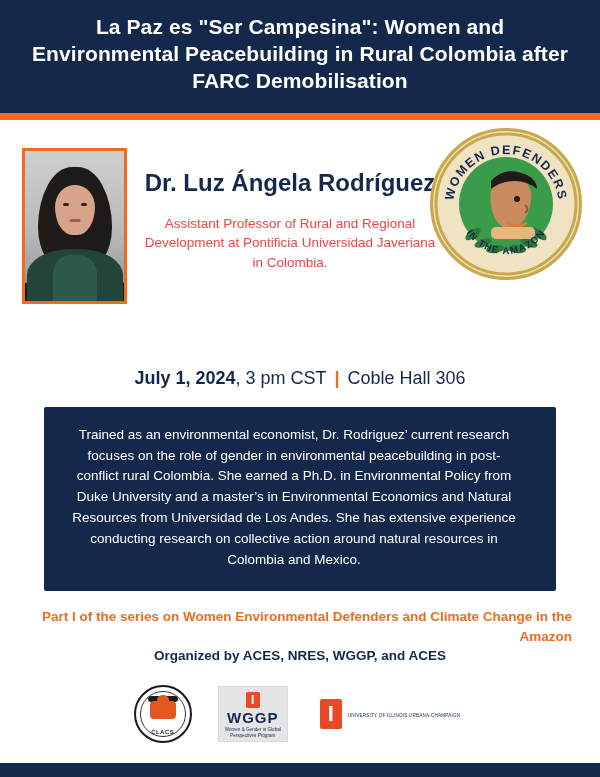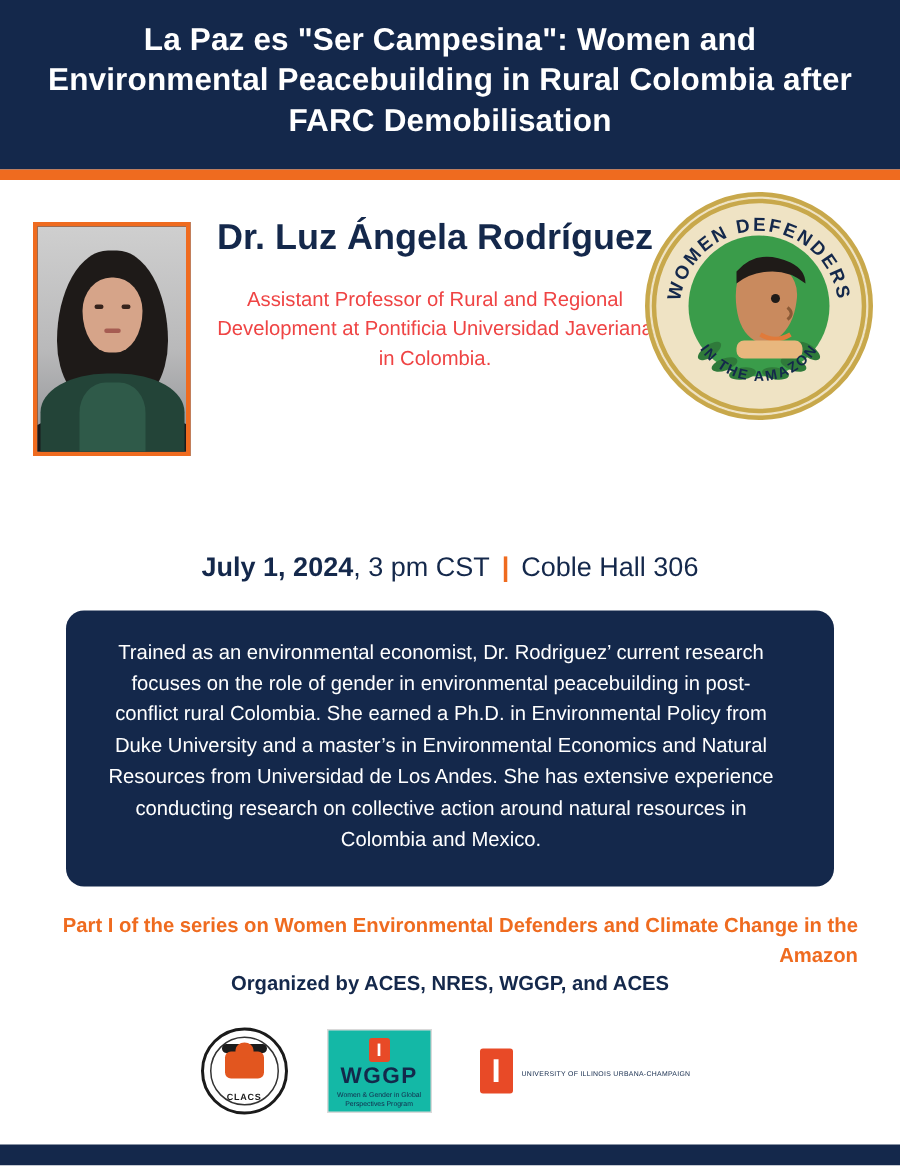--- a/index.html
+++ b/index.html
@@ -69,21 +69,21 @@
     content:""; position:absolute; left:50%; top:6px; transform:translateX(-50%);
     width:44px; height:50px; background:#2f5a49; border-radius:40% 40% 0 0;
   }
   .shoulder-dark{
     position:absolute; left:50%; bottom:-4px; transform:translateX(-50%);
     width:112px; height:30px; background:#1a1a1c; border-radius:50% 50% 0 0; z-index:0;
   }
 
   .speaker-text {
     position:absolute;
-    left:140px; top:24px; width:300px;
+    left:140px; top:48px; width:300px;
     text-align:center;
     color:#14284b;
   }
   .speaker-name {
     font-size:24px; font-weight:bold; line-height:1.25; color:#14284b; margin:0;
   }
   .speaker-affil {
     margin:16px 0 0 0; font-size:13.5px; line-height:1.45; color:#ef4444;
   }
 
@@ -105,21 +105,21 @@
   }
   .dateline .d1 { font-weight:bold; }
   .dateline .sep { color:#ef6b1f; font-weight:bold; margin:0 8px; }
   .dateline .d3 { font-weight:normal; }
 
   
   .bio {
     margin:18px 44px 0 44px;
     background:#14284b;
     color:#ffffff;
-    border-radius:12px;
+    border-radius:2px;
     padding:18px 38px 20px 26px;
     font-size:13.5px;
     line-height:1.55;
     text-align:center;
   }
 
   
   .series {
     margin:16px 28px 0 28px;
     text-align:right;
@@ -161,21 +161,21 @@
   .logo-clacs .cap{
     position:absolute; left:50%; top:9px; transform:translateX(-50%);
     width:30px; height:6px; background:#1b1b1b; border-radius:3px;
   }
   .logo-clacs .label{
     position:absolute; left:0; right:0; bottom:6px;
     text-align:center; font-size:6px; font-weight:bold; color:#1b1b1b; letter-spacing:0.5px;
   }
 
   .logo-wggp {
-    width:70px; height:56px; background:#14b8a6; border:1px solid #d9d9d9;
+    width:70px; height:56px; background:#e5e5e5; border:1px solid #d9d9d9;
     display:flex; flex-direction:column; align-items:center; justify-content:center;
     padding-top:2px;
   }
   .logo-wggp .ibar { width:14px; height:16px; background:#e84a27; border-radius:2px; margin-bottom:2px; position:relative;}
   .logo-wggp .ibar:after{ content:"I"; position:absolute; inset:0; color:#fff; font-size:12px; font-weight:bold; text-align:center; line-height:16px;}
   .logo-wggp .wggp { font-size:15px; font-weight:bold; color:#13294b; letter-spacing:1px; line-height:1; }
   .logo-wggp .sub { font-size:4.6px; color:#13294b; text-align:center; line-height:1.25; margin-top:2px; }
 
   .logo-aces {
     display:flex; align-items:center; gap:6px;

